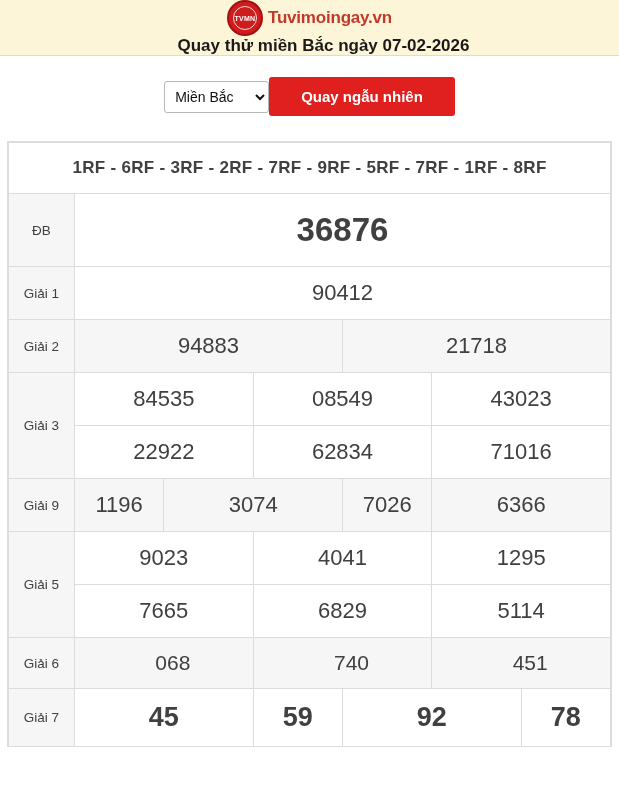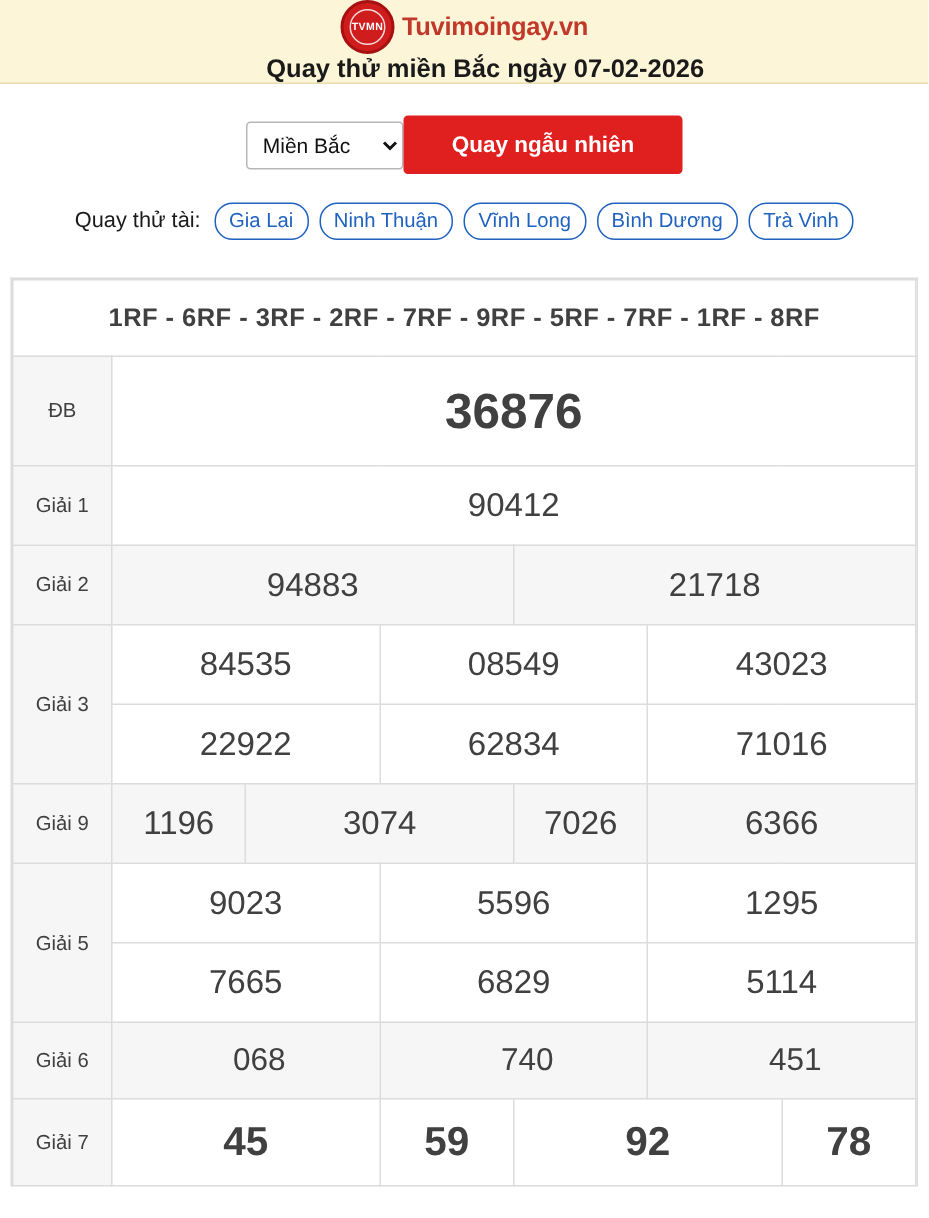--- a/index.html
+++ b/index.html
@@ -204,28 +204,20 @@
     <div class="header-title">Quay thử miền Bắc ngày 07-02-2026</div>
   </div>
 
   <div class="controls">
     <select class="region-select">
       <option>Miền Bắc</option>
     </select>
     <button class="spin-btn">Quay ngẫu nhiên</button>
   </div>
 
-  <div class="quickpick">
-    <span class="quickpick-label">Quay thử tài:</span>
-    <span class="chip">Gia Lai</span>
-    <span class="chip">Ninh Thuận</span>
-    <span class="chip">Vĩnh Long</span>
-    <span class="chip">Bình Dương</span>
-    <span class="chip">Trà Vinh</span>
-  </div>
 
   <div class="table-wrap">
     <table class="results">
       <colgroup>
         <col style="width:66px">
         <col>
           <col>
           <col>
           <col>
           <col>
@@ -268,21 +260,21 @@
           <td class="lbl shade">Giải 9</td>
           <td class="num shade" style="width:auto">1196</td>
           <td class="num shade" colspan="2">3074</td>
           <td class="num shade">7026</td>
           <td class="num shade" colspan="2">6366</td>
         </tr>
 
         <tr>
           <td class="lbl" rowspan="2">Giải 5</td>
           <td class="num" colspan="2">9023</td>
-          <td class="num" colspan="2">5596</td>
+          <td class="num" colspan="2">4041</td>
           <td class="num" colspan="2">1295</td>
         </tr>
         <tr>
           <td class="num" colspan="2">7665</td>
           <td class="num" colspan="2">6829</td>
           <td class="num" colspan="2">5114</td>
         </tr>
 
         <tr>
           <td class="lbl shade">Giải 6</td>

